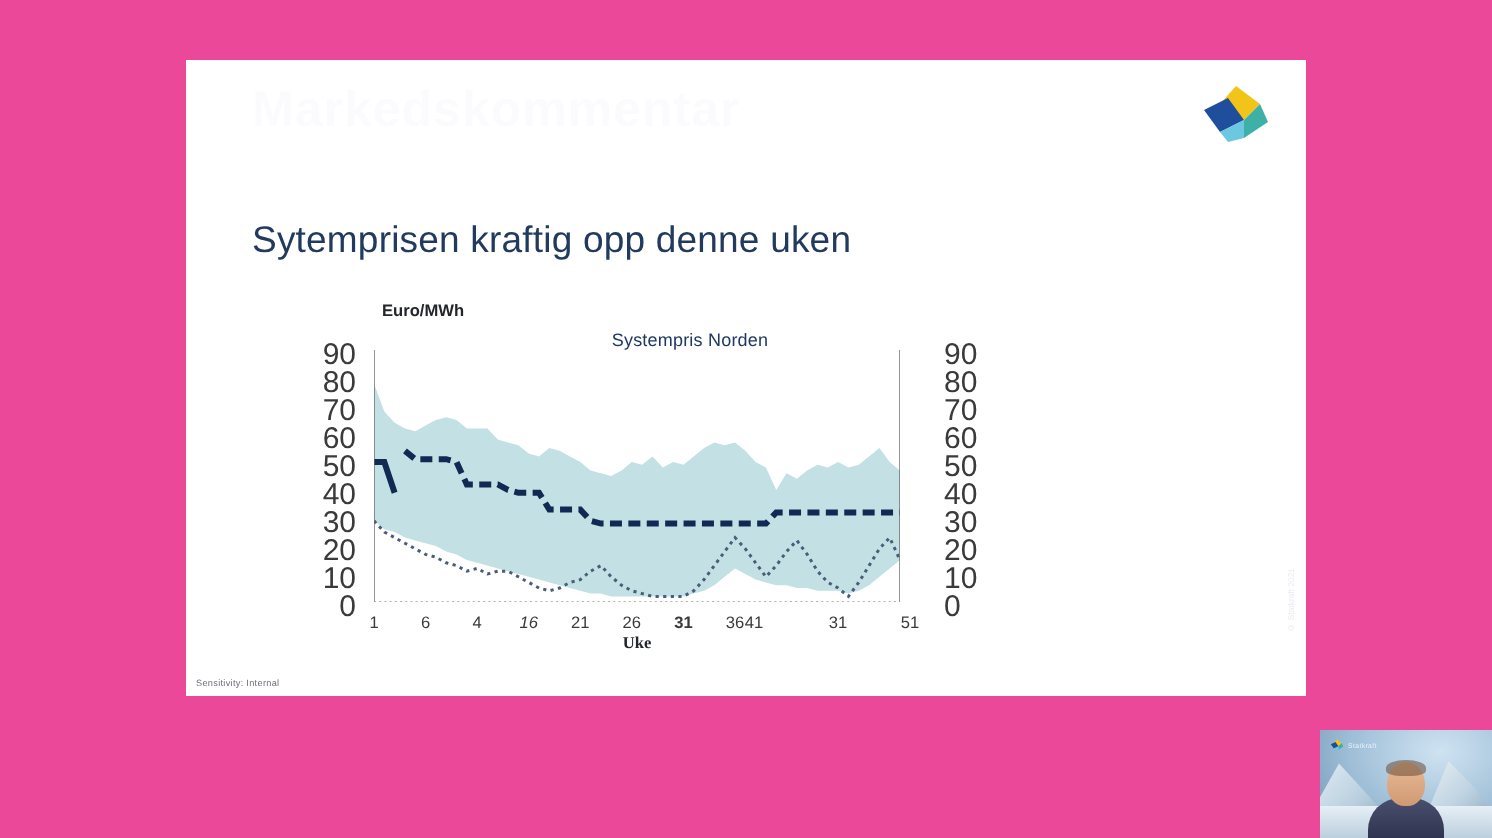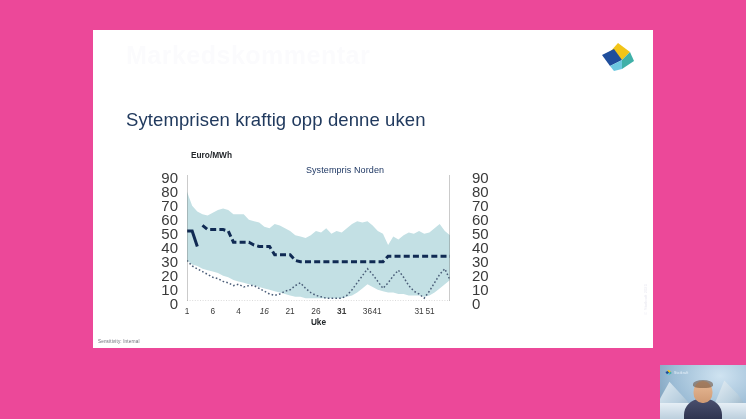--- a/index.html
+++ b/index.html
@@ -125,24 +125,24 @@
           <div class="xtick" style="left: 37px;">1</div>
           <div class="xtick" style="left: 62.7843px;">6</div>
           <div class="xtick" style="left: 88.5686px;">4</div>
           <div class="xtick" style="left: 114.353px; font-style: italic;">16</div>
           <div class="xtick" style="left: 140.137px;">21</div>
           <div class="xtick" style="left: 165.922px;">26</div>
           <div class="xtick" style="left: 191.706px; font-weight: bold;">31</div>
           <div class="xtick" style="left: 217.49px;">36</div>
           <div class="xtick" style="left: 227px;">41</div>
           <div class="xtick" style="left: 269.059px;">31</div>
-          <div class="xtick" style="left: 280px;">51</div>
+          <div class="xtick" style="left: 305px;">51</div>
         </div>
 
-      <div id="xaxis-label" style="left: 17px; width: 303px;">Uke</div>
+      <div id="xaxis-label" style="left: 17px; width: 303px; font-family: Liberation Serif, serif;">Uke</div>
 
       <div id="plot">
         <svg id="plot-svg" viewBox="0 0 263 126" width="263" height="126" preserveAspectRatio="none">
             <path d="M0.00 16.80 L5.16 30.80 L10.31 36.40 L15.47 39.20 L20.63 40.60 L25.78 37.80 L30.94 35.00 L36.10 33.60 L41.25 35.00 L46.41 39.20 L51.57 39.20 L56.73 39.20 L61.88 44.80 L67.04 46.20 L72.20 47.60 L77.35 51.80 L82.51 53.20 L87.67 49.00 L92.82 50.40 L97.98 53.20 L103.14 56.00 L108.29 60.20 L113.45 61.60 L118.61 63.00 L123.76 60.20 L128.92 56.00 L134.08 57.40 L139.24 53.20 L144.39 58.80 L149.55 56.00 L154.71 57.40 L159.86 53.20 L165.02 49.00 L170.18 46.20 L175.33 47.60 L180.49 46.20 L185.65 50.40 L190.80 56.00 L195.96 58.80 L201.12 70.00 L206.27 61.60 L211.43 64.40 L216.59 60.20 L221.75 57.40 L226.90 58.80 L232.06 56.00 L237.22 58.80 L242.37 57.40 L247.53 53.20 L252.69 49.00 L257.84 56.00 L263.00 60.20 L263.00 105.00 L257.84 109.20 L252.69 113.40 L247.53 117.60 L242.37 120.40 L237.22 121.80 L232.06 120.40 L226.90 120.40 L221.75 120.40 L216.59 119.00 L211.43 119.00 L206.27 117.60 L201.12 117.60 L195.96 116.20 L190.80 114.80 L185.65 112.00 L180.49 109.20 L175.33 113.40 L170.18 117.60 L165.02 120.40 L159.86 121.80 L154.71 123.20 L149.55 123.20 L144.39 123.20 L139.24 123.20 L134.08 123.20 L128.92 123.20 L123.76 123.20 L118.61 123.20 L113.45 121.80 L108.29 121.80 L103.14 120.40 L97.98 119.00 L92.82 117.60 L87.67 116.20 L82.51 114.80 L77.35 113.40 L72.20 112.00 L67.04 110.60 L61.88 109.20 L56.73 107.80 L51.57 106.40 L46.41 105.00 L41.25 102.20 L36.10 100.80 L30.94 98.00 L25.78 96.60 L20.63 95.20 L15.47 93.80 L10.31 91.00 L5.16 89.60 L0.00 85.40 Z" fill="#c3e0e4" stroke="none"></path>
             <path d="M0.00 56.00 L5.16 56.00 L10.31 71.40" fill="none" stroke="#102a53" stroke-width="3" stroke-linecap="butt" stroke-linejoin="miter"></path>
             <path d="M15.47 50.40 L20.63 54.60 L25.78 54.60 L30.94 54.60 L36.10 54.60 L41.25 56.00 L46.41 67.20 L51.57 67.20 L56.73 67.20 L61.88 67.20 L67.04 70.00 L72.20 71.40 L77.35 71.40 L82.51 71.40 L87.67 79.80 L92.82 79.80 L97.98 79.80 L103.14 79.80 L108.29 85.40 L113.45 86.80 L118.61 86.80 L123.76 86.80 L128.92 86.80 L134.08 86.80 L139.24 86.80 L144.39 86.80 L149.55 86.80 L154.71 86.80 L159.86 86.80 L165.02 86.80 L170.18 86.80 L175.33 86.80 L180.49 86.80 L185.65 86.80 L190.80 86.80 L195.96 86.80 L201.12 81.20 L206.27 81.20 L211.43 81.20 L216.59 81.20 L221.75 81.20 L226.90 81.20 L232.06 81.20 L237.22 81.20 L242.37 81.20 L247.53 81.20 L252.69 81.20 L257.84 81.20 L263.00 81.20" fill="none" stroke="#102a53" stroke-width="3" stroke-linecap="butt" stroke-linejoin="miter" stroke-dasharray="6 3.2"></path>
             <path d="M0.00 85.40 L5.16 91.00 L10.31 93.80 L15.47 96.60 L20.63 99.40 L25.78 102.20 L30.94 103.60 L36.10 106.40 L41.25 107.80 L46.41 110.60 L51.57 109.20 L56.73 112.00 L61.88 110.60 L67.04 110.60 L72.20 113.40 L77.35 116.20 L82.51 119.00 L87.67 120.40 L92.82 119.00 L97.98 116.20 L103.14 114.80 L108.29 110.60 L113.45 107.80 L118.61 113.40 L123.76 117.60 L128.92 120.40 L134.08 121.80 L139.24 123.20 L144.39 123.20 L149.55 123.20 L154.71 123.20 L159.86 120.40 L165.02 114.80 L170.18 107.80 L175.33 100.80 L180.49 93.80 L185.65 99.40 L190.80 106.40 L195.96 113.40 L201.12 107.80 L206.27 100.80 L211.43 95.20 L216.59 102.20 L221.75 110.60 L226.90 116.20 L232.06 119.00 L237.22 123.20 L242.37 116.20 L247.53 107.80 L252.69 99.40 L257.84 93.80 L263.00 105.00" fill="none" stroke="#4a5d78" stroke-width="1.5" stroke-linecap="butt" stroke-linejoin="miter" stroke-dasharray="1.6 2.2"></path>
             <path d="M0 0 L0 126" stroke="#6a6a6a" stroke-width="0.7" fill="none"></path>
             <path d="M263 0 L263 126" stroke="#6a6a6a" stroke-width="0.7" fill="none"></path>
             <path d="M0 126 L263 126" stroke="#9a9a9a" stroke-width="0.7" stroke-dasharray="1 1.6" fill="none"></path>

